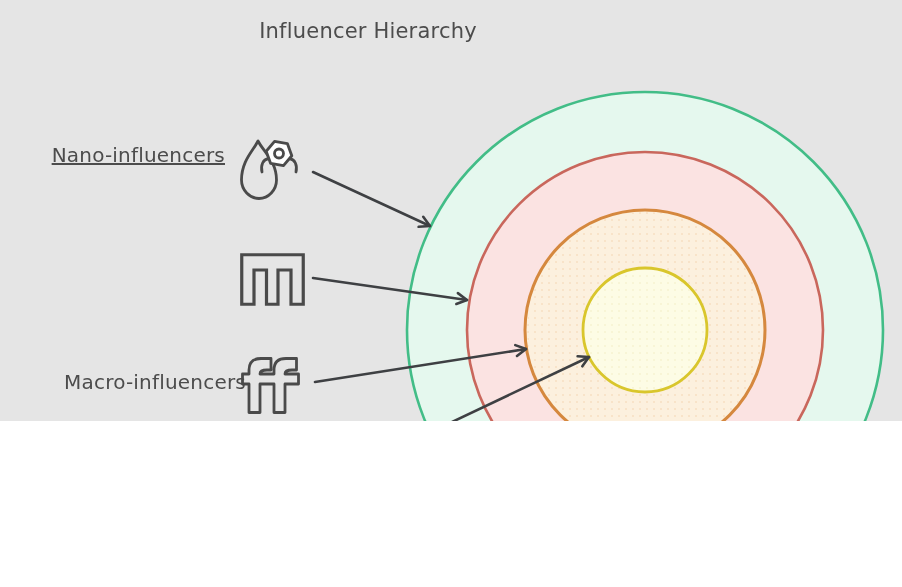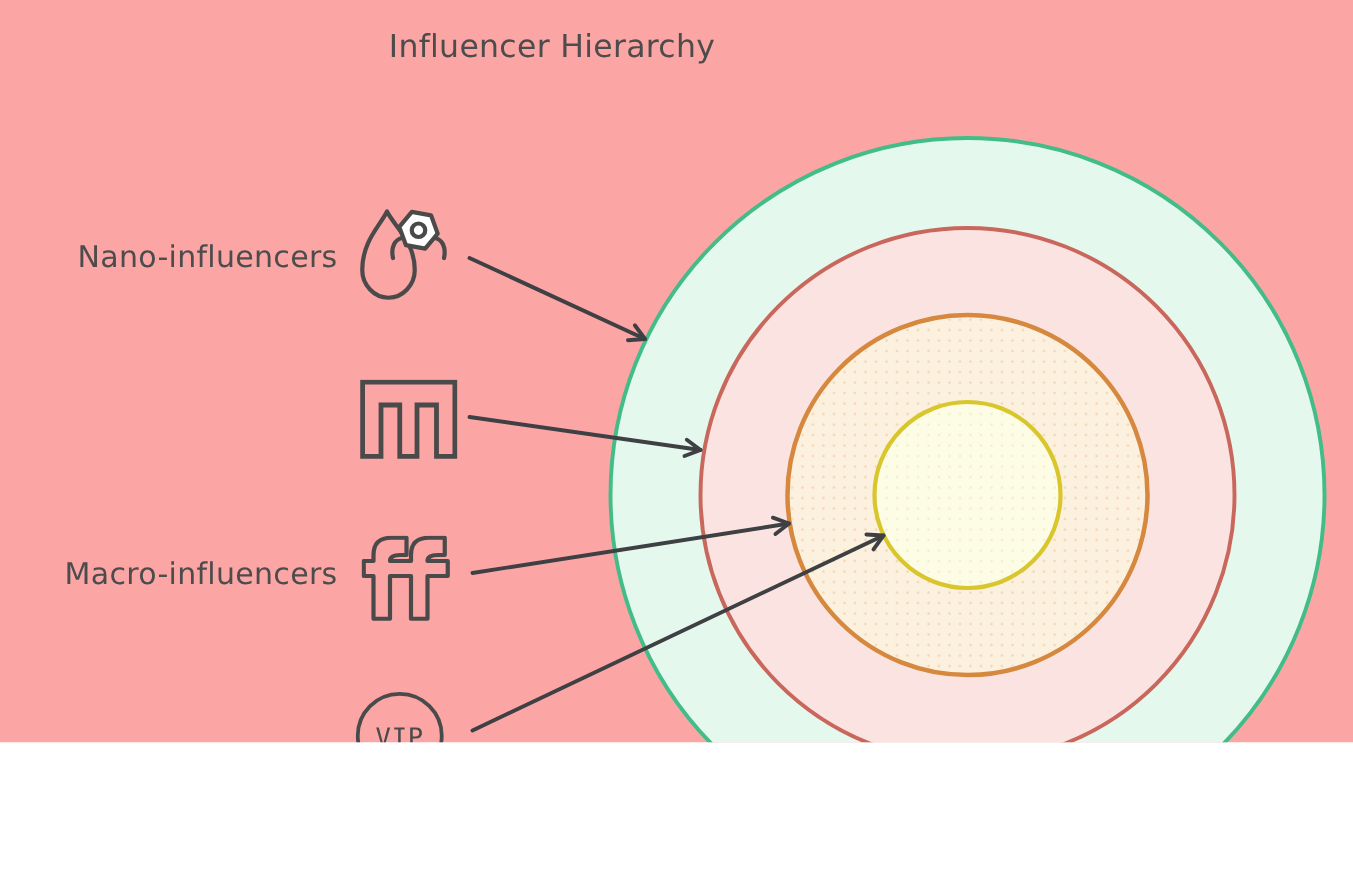--- a/index.html
+++ b/index.html
@@ -4,22 +4,22 @@
 <style>
   html, body {
     margin: 0;
     padding: 0;
     background: #ffffff;
     font-family: "DejaVu Sans", "Liberation Sans", sans-serif;
   }
   .canvas {
     position: relative;
     width: 902px;
-    height: 495px;
-    background: #fca5a5;
+    height: 421px;
+    background: #e5e5e5;
     overflow: hidden;
   }
   .diagram-title {
     position: absolute;
     left: 218px;
     top: 19px;
     width: 300px;
     text-align: center;
     font-size: 21px;
     letter-spacing: 0.2px;
@@ -28,23 +28,23 @@
   .level-label {
     position: absolute;
     left: 0;
     width: 225px;
     text-align: right;
     font-size: 20px;
     letter-spacing: 0.2px;
     color: #4c4c4c;
     white-space: nowrap;
   }
-  .label-nano  { top: 159px; }
+  .label-nano  { top: 143px; text-decoration: underline; }
   .label-micro { top: 267px; }
-  .label-macro { top: 370px; }
+  .label-macro { top: 370px; padding-left: 21px; }
   .label-mega  { top: 476px; }
   .icon-box { position: absolute; }
   .icon-nano  { left: 240px; top: 138px; }
   .icon-micro { left: 240px; top: 253px; }
   .icon-macro { left: 241px; top: 357px; }
   .icon-mega  { left: 236px; top: 460px; }
   .rings-svg {
     position: absolute;
     left: 0;
     top: 0;

